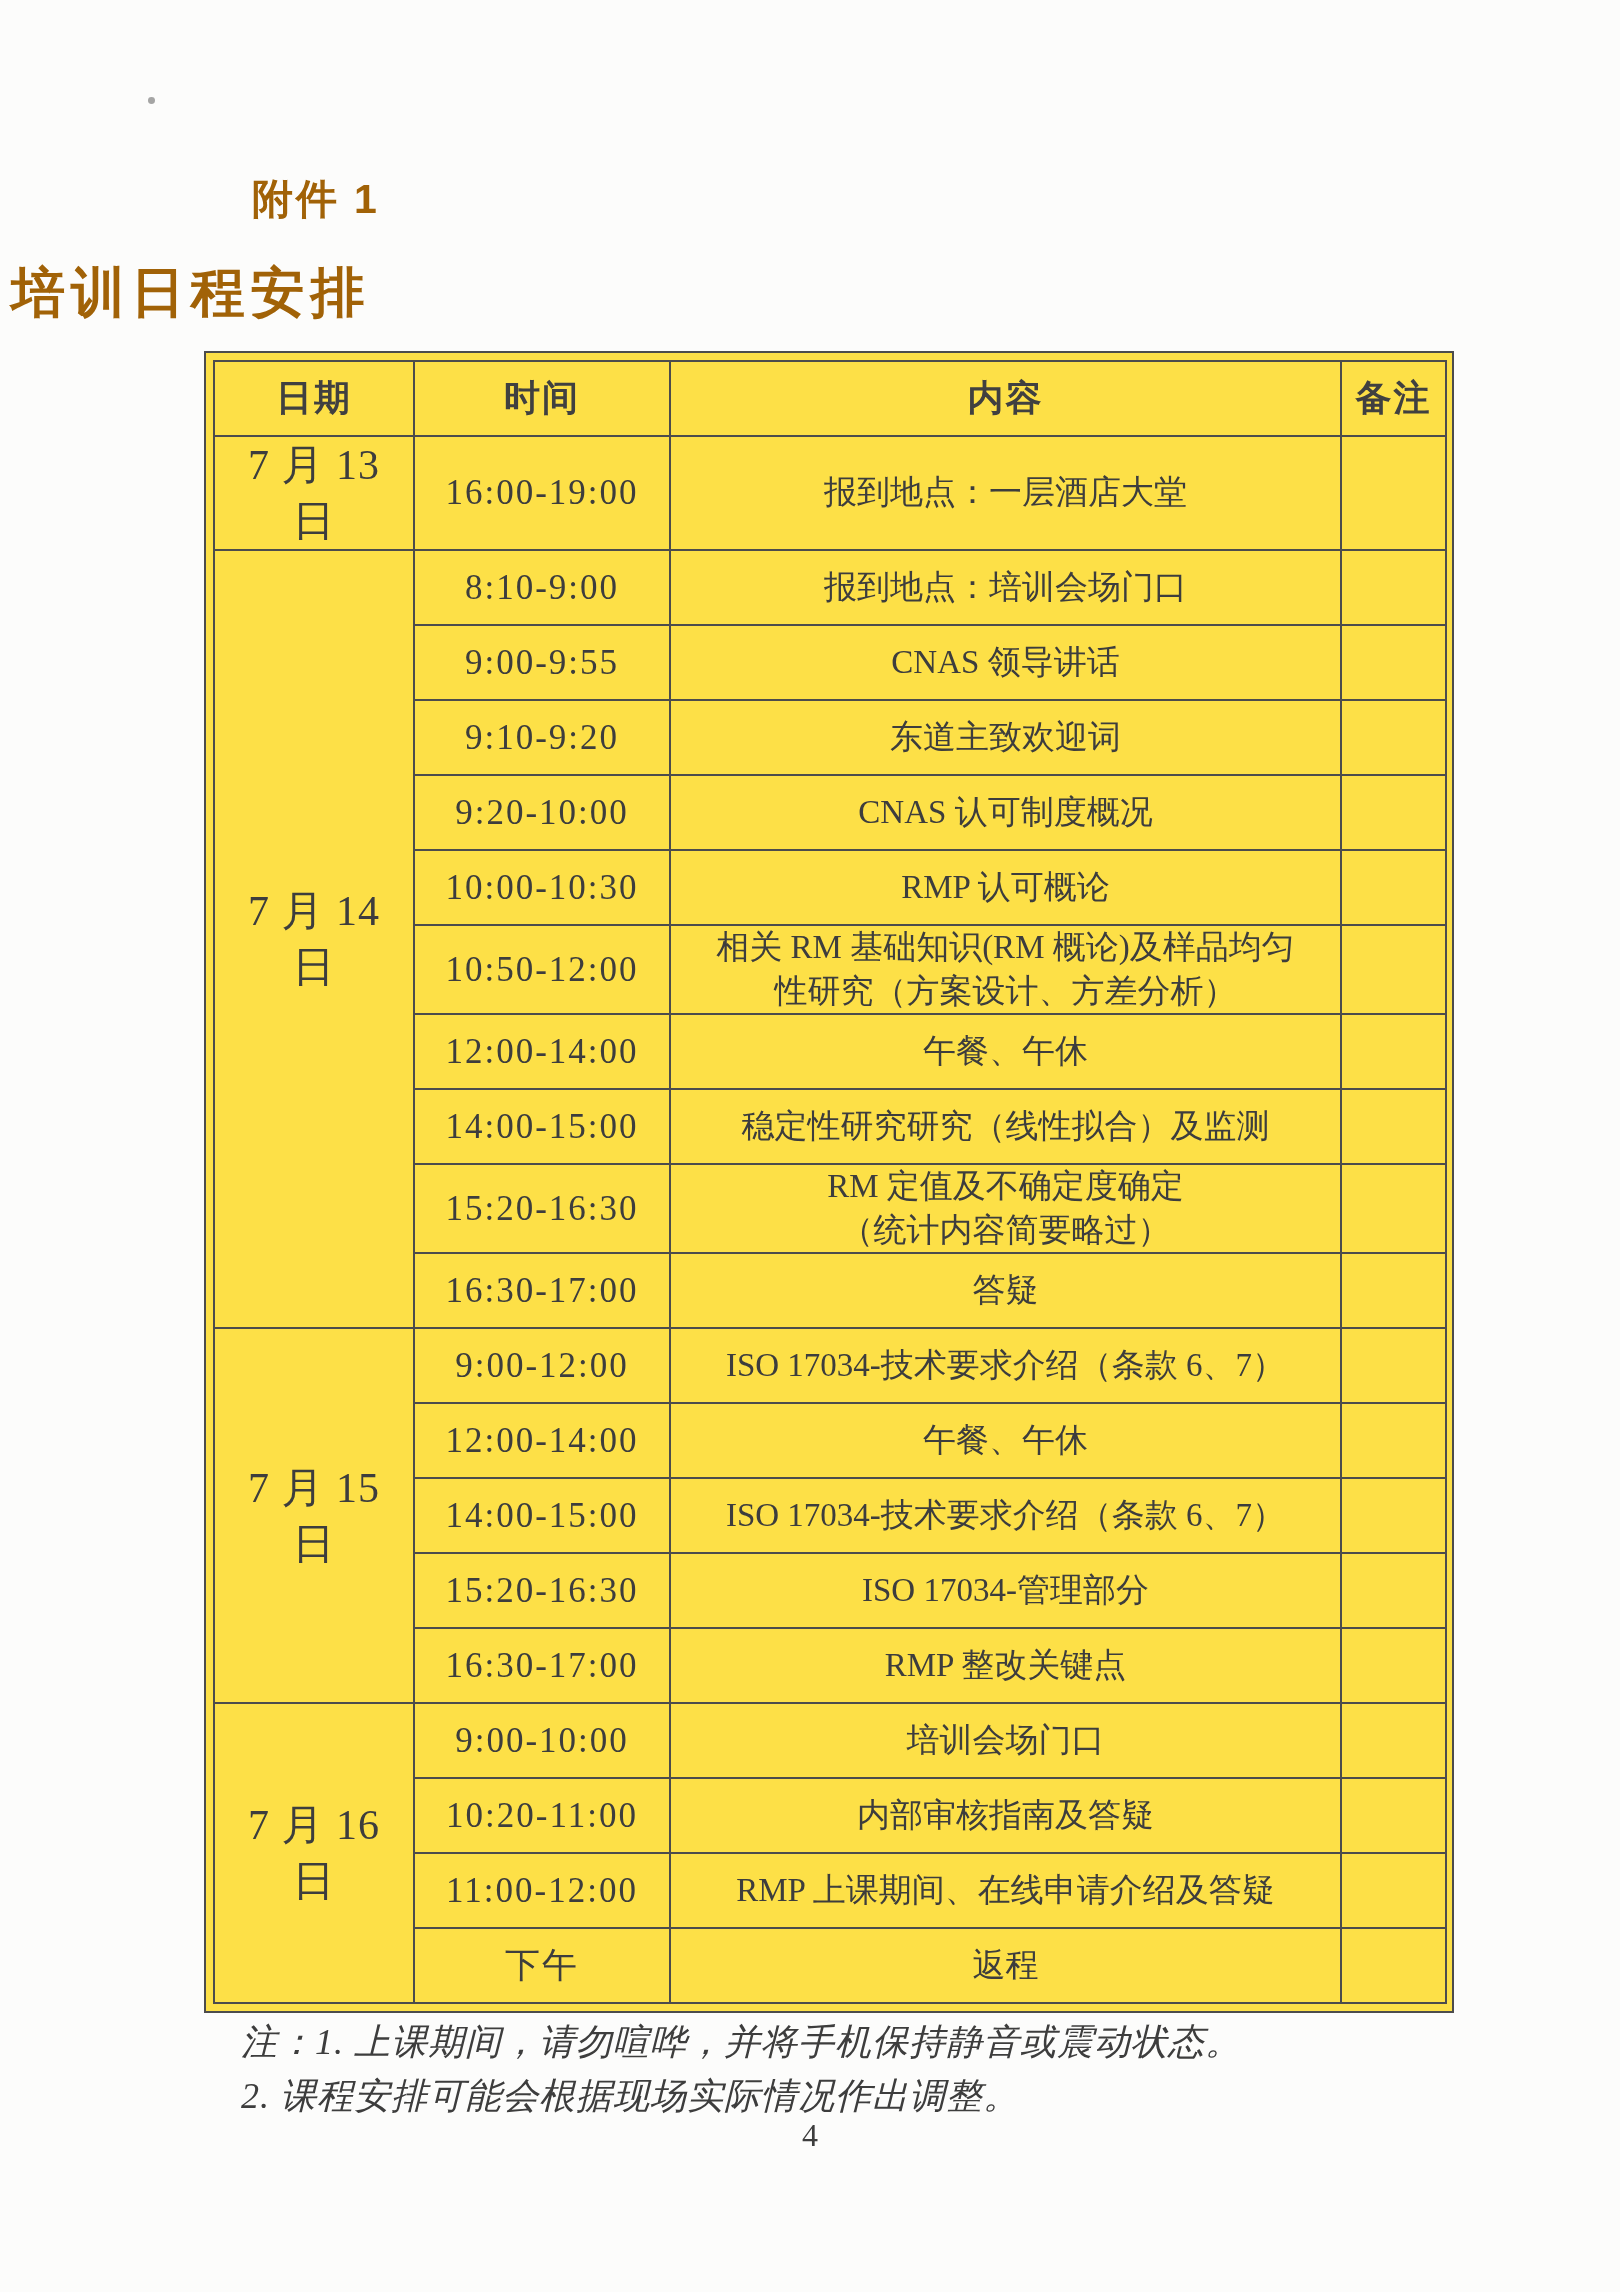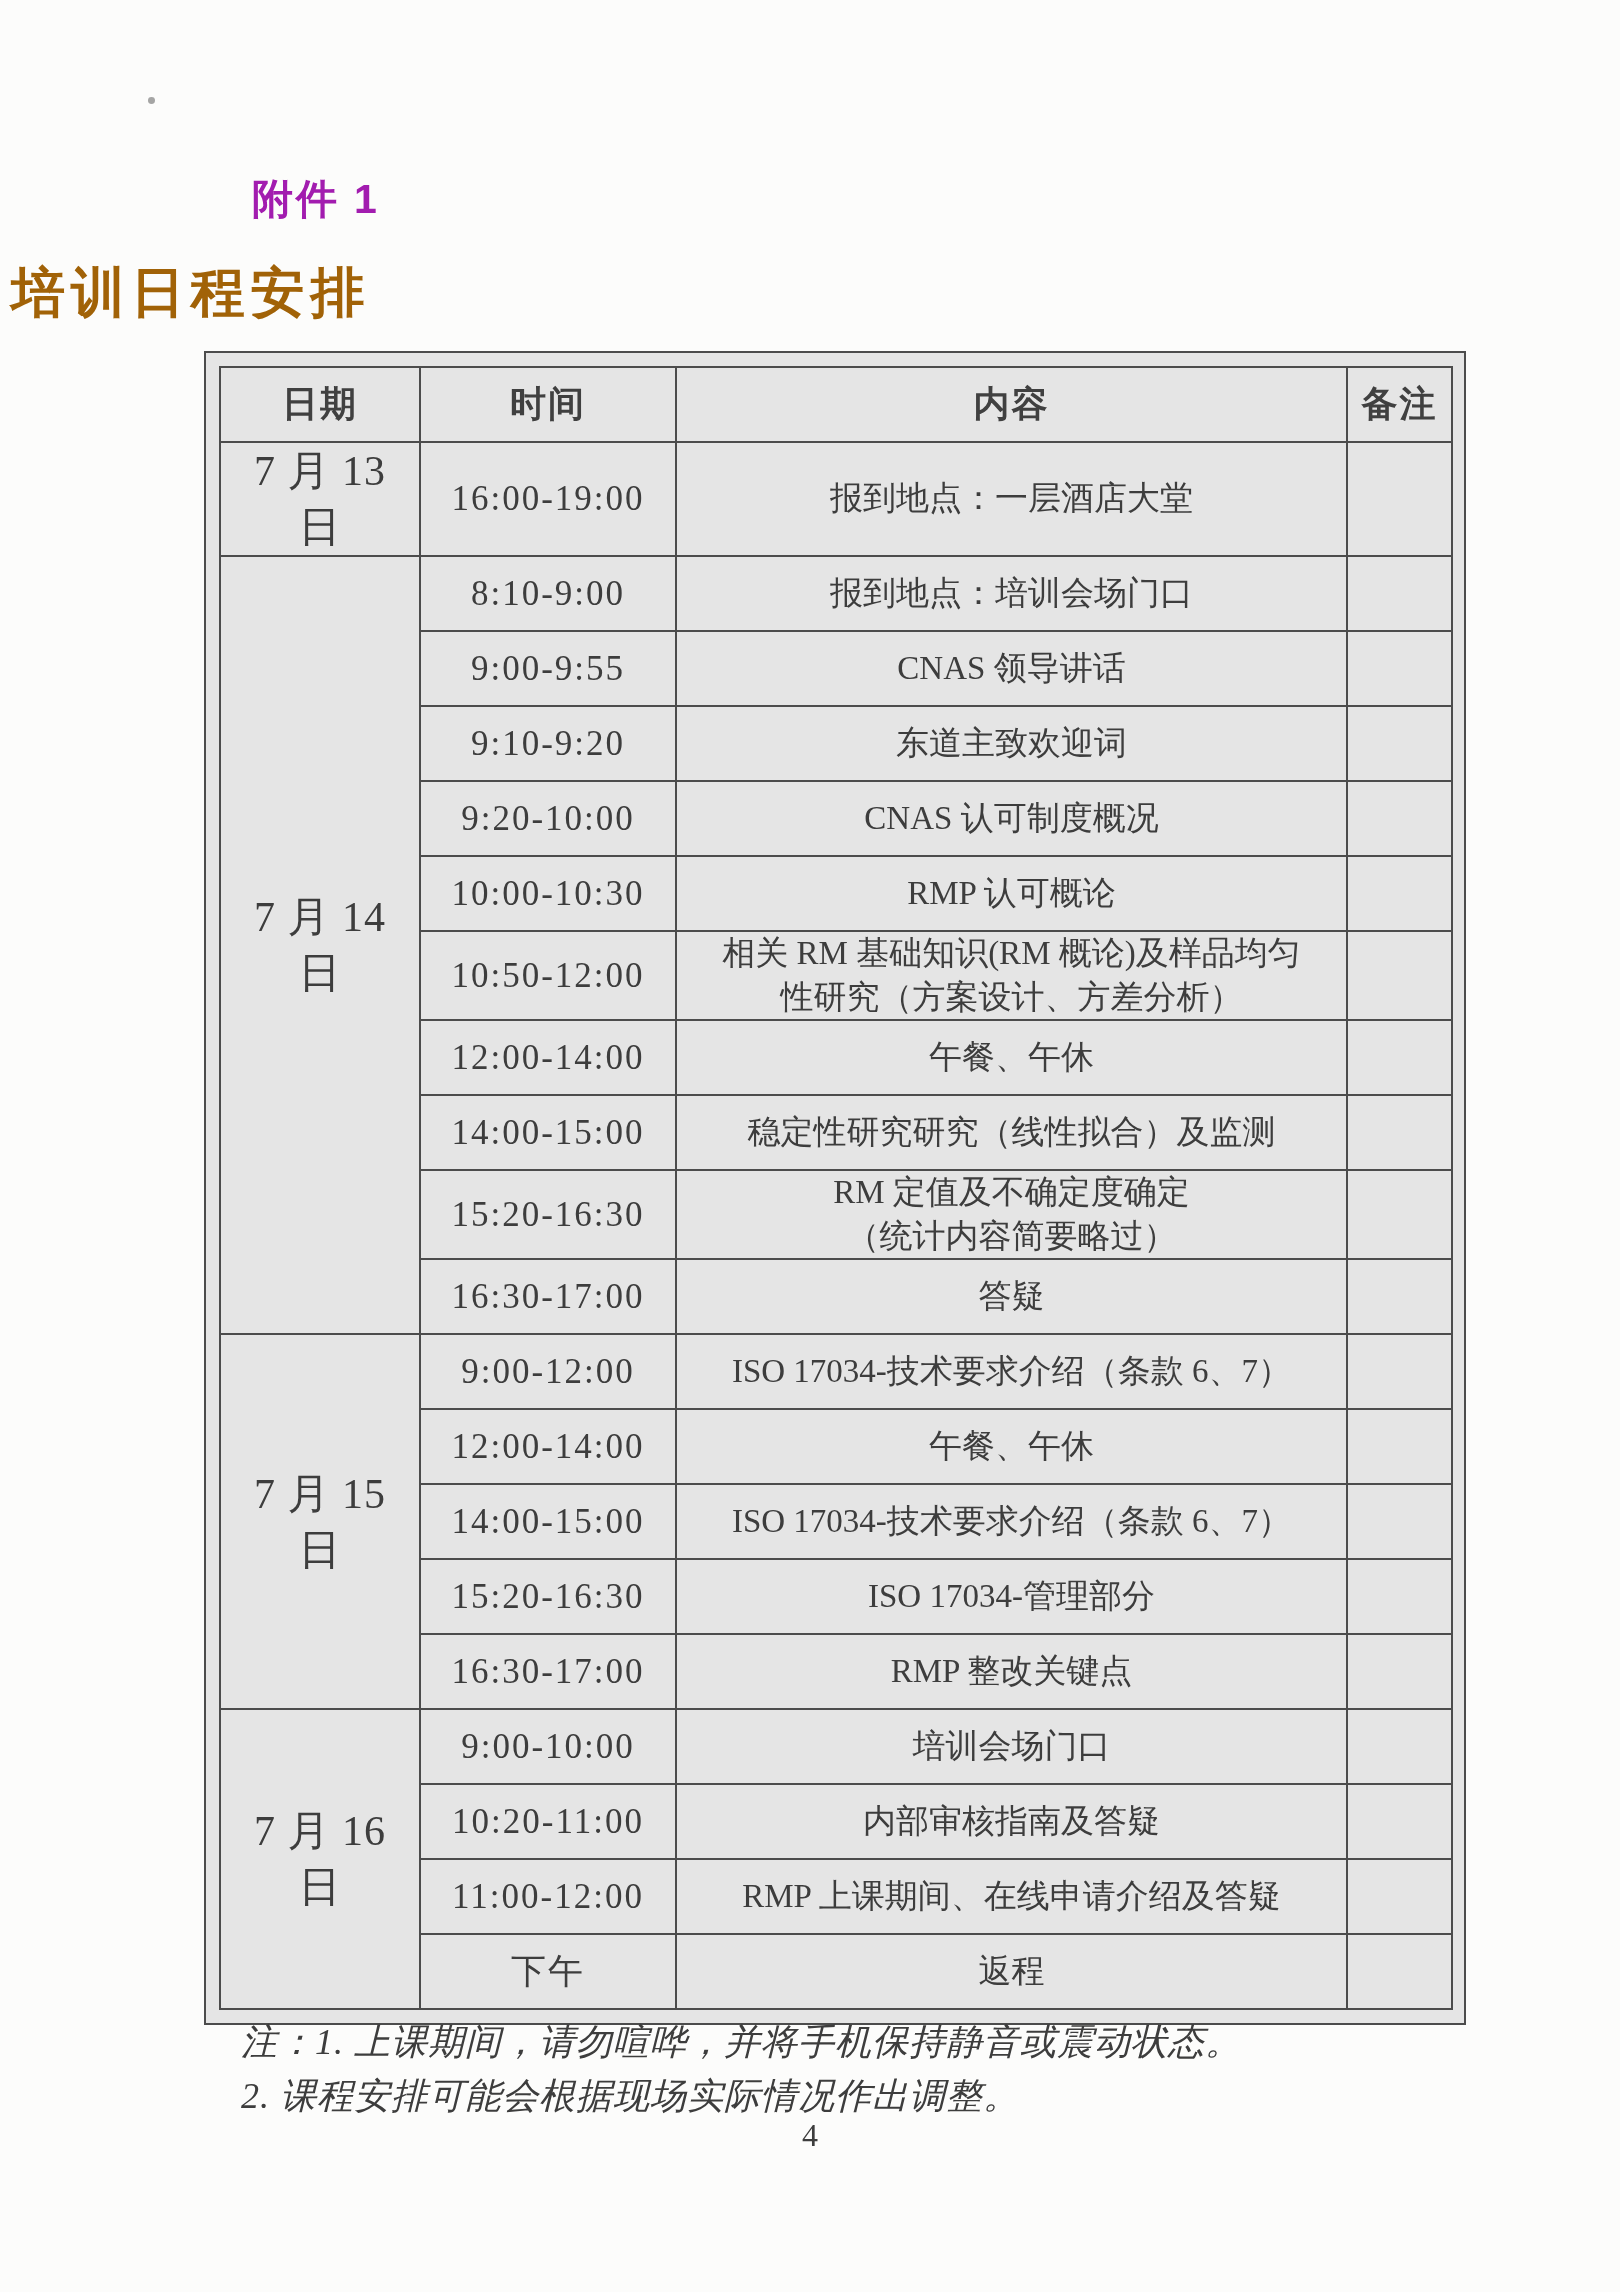--- a/index.html
+++ b/index.html
@@ -12,37 +12,37 @@
     overflow: hidden;
   }
   .scan-dot {
     position: absolute; left: 148px; top: 97px;
     width: 6.9px; height: 6.9px; background: #8f8f8f; border-radius: 50%;
     opacity: .8;
   }
   .attachment {
     position: absolute; left: 252px; top: 172px;
     font-family: "Liberation Sans", "DejaVu Sans", sans-serif;
-    font-weight: 600; font-size: 41px; color: #a21caf;
+    font-weight: 600; font-size: 41px; color: #a16207;
     letter-spacing: 2.9px;
   }
   .page-title {
     position: absolute; left: 0; top: 257px; width: 100%;
     text-align: left;
     font-family: "Liberation Sans", "DejaVu Sans", sans-serif;
     font-weight: 700; font-size: 54px; color: #a16207;
     letter-spacing: 5.9px;
     margin-left: 11px;
   }
   .table-wrap {
     position: absolute; left: 204px; top: 351px;
     width: 1232px;
     border: 2px solid #4c4c4c;
-    padding: 13px;
-    background: #e5e5e5;
+    padding: 7px;
+    background: #fde047;
   }
   table.schedule {
     border-collapse: collapse;
     table-layout: fixed;
     width: 100%;
   }
   table.schedule th, table.schedule td {
     border: 2px solid #4c4c4c;
     text-align: center;
     vertical-align: middle;

